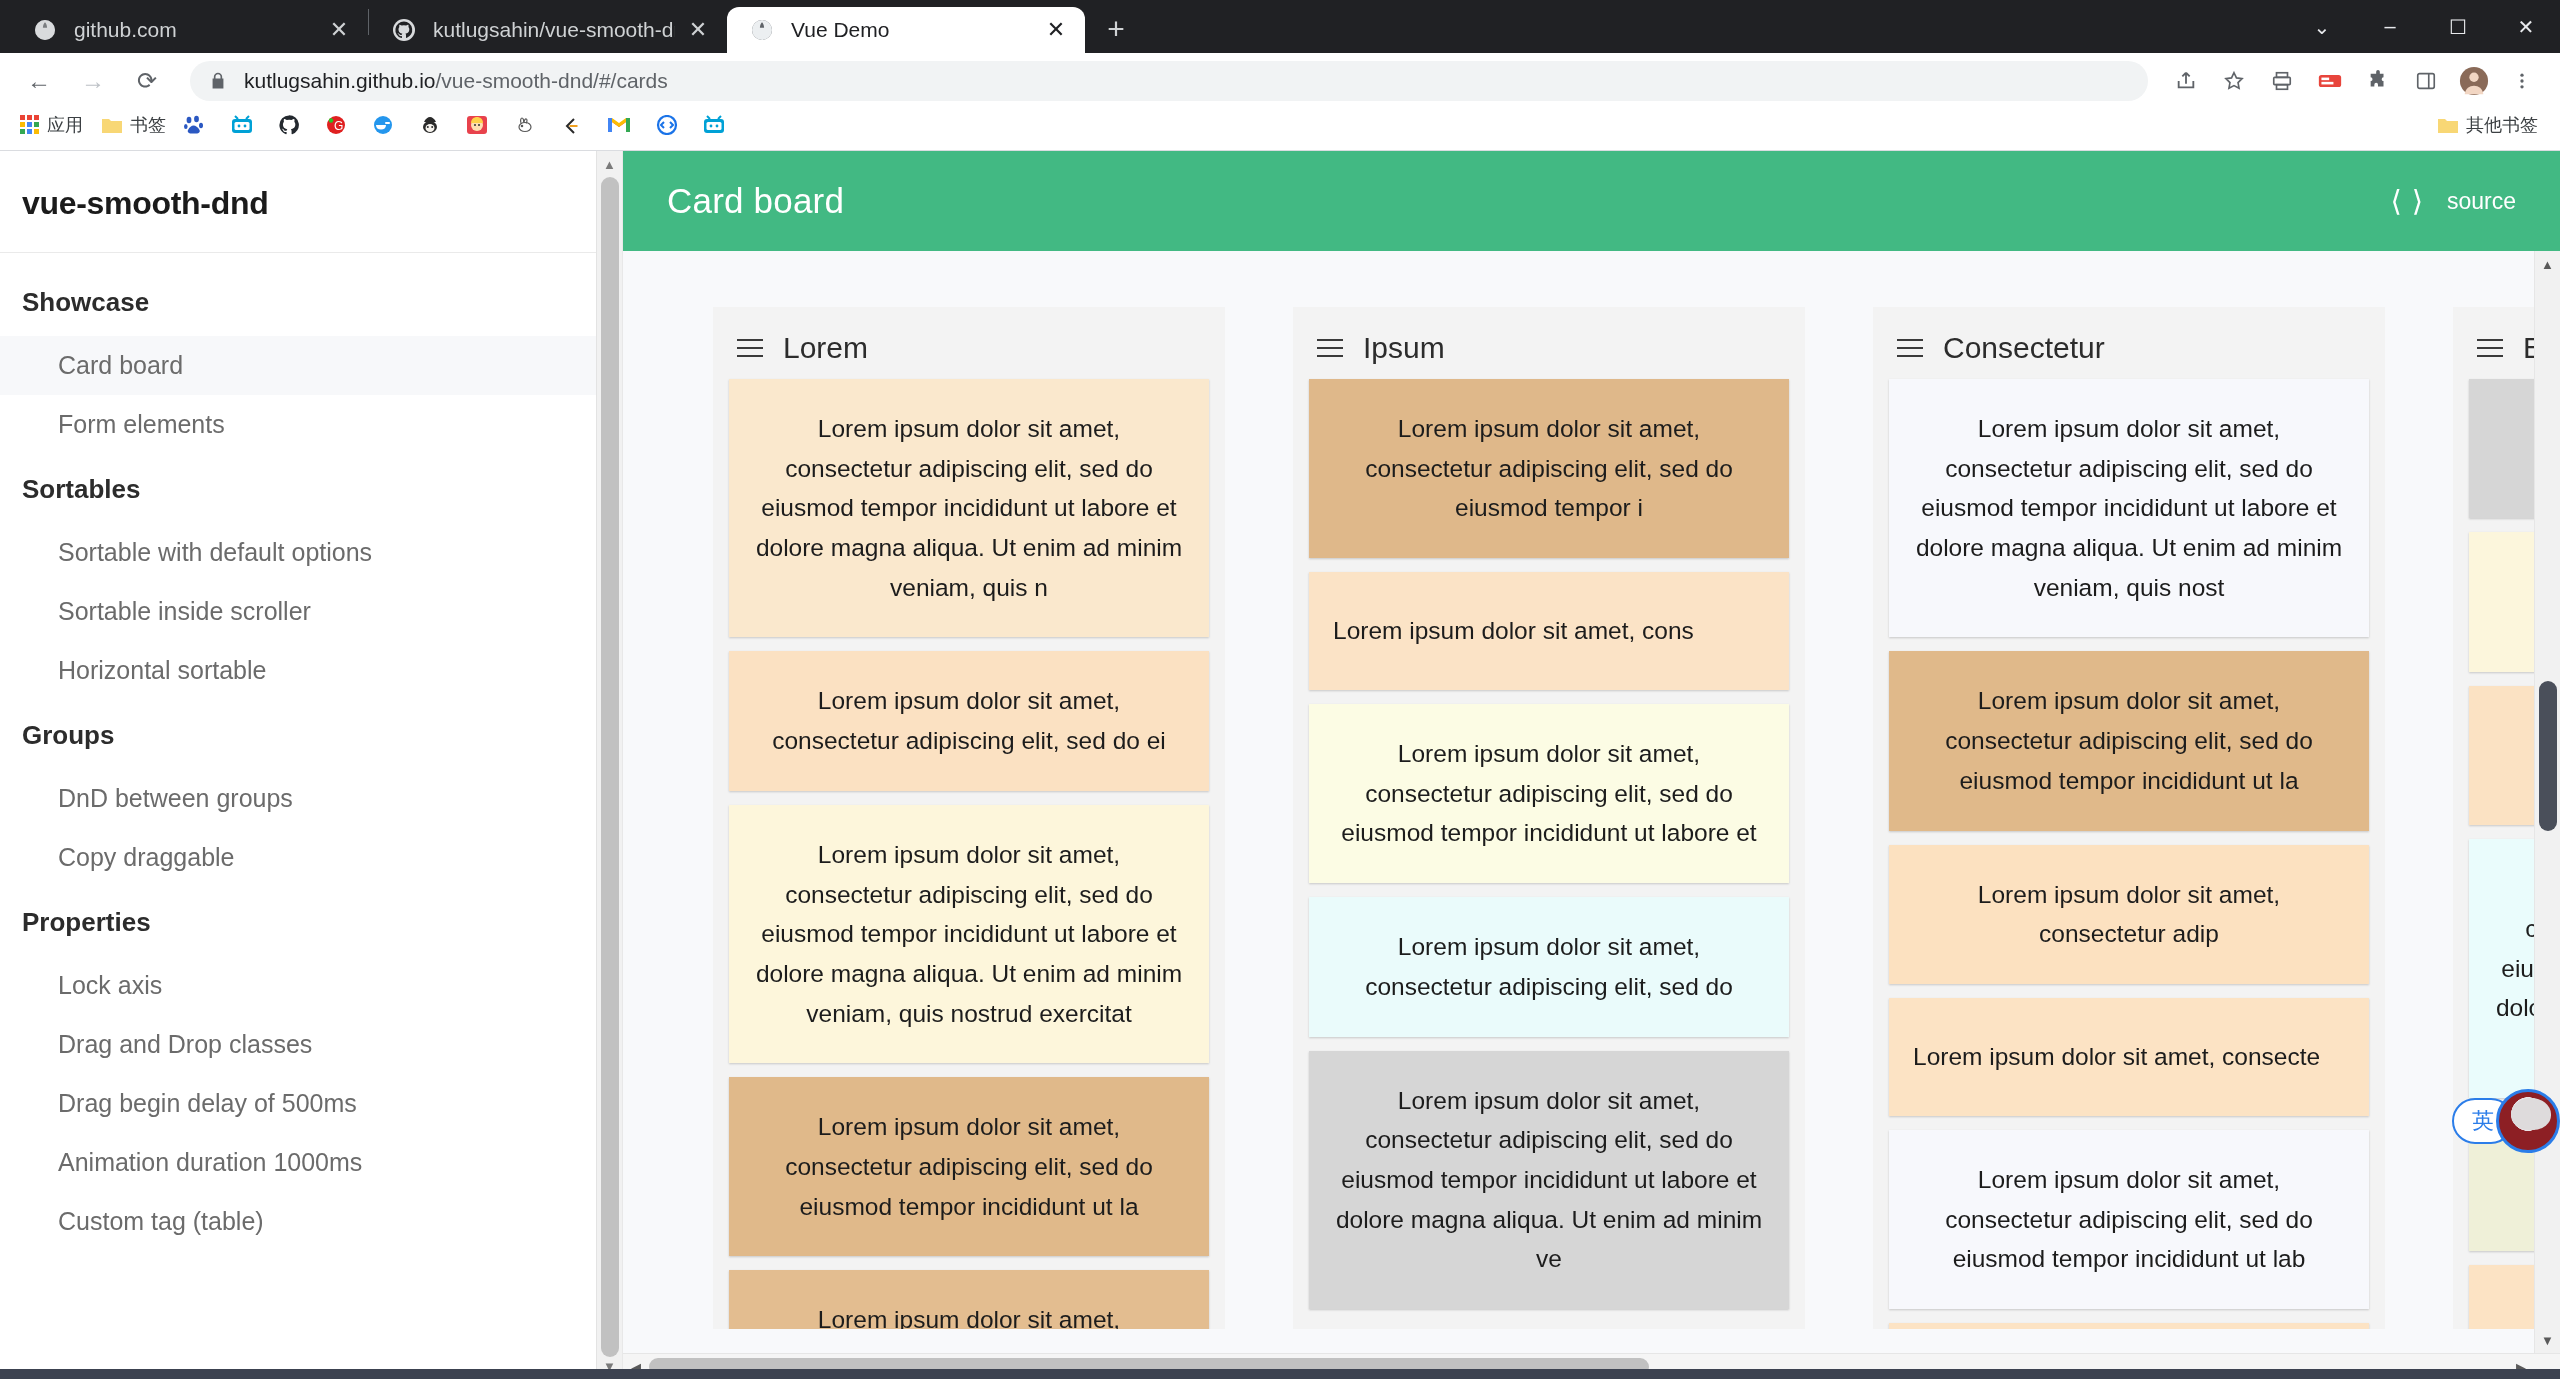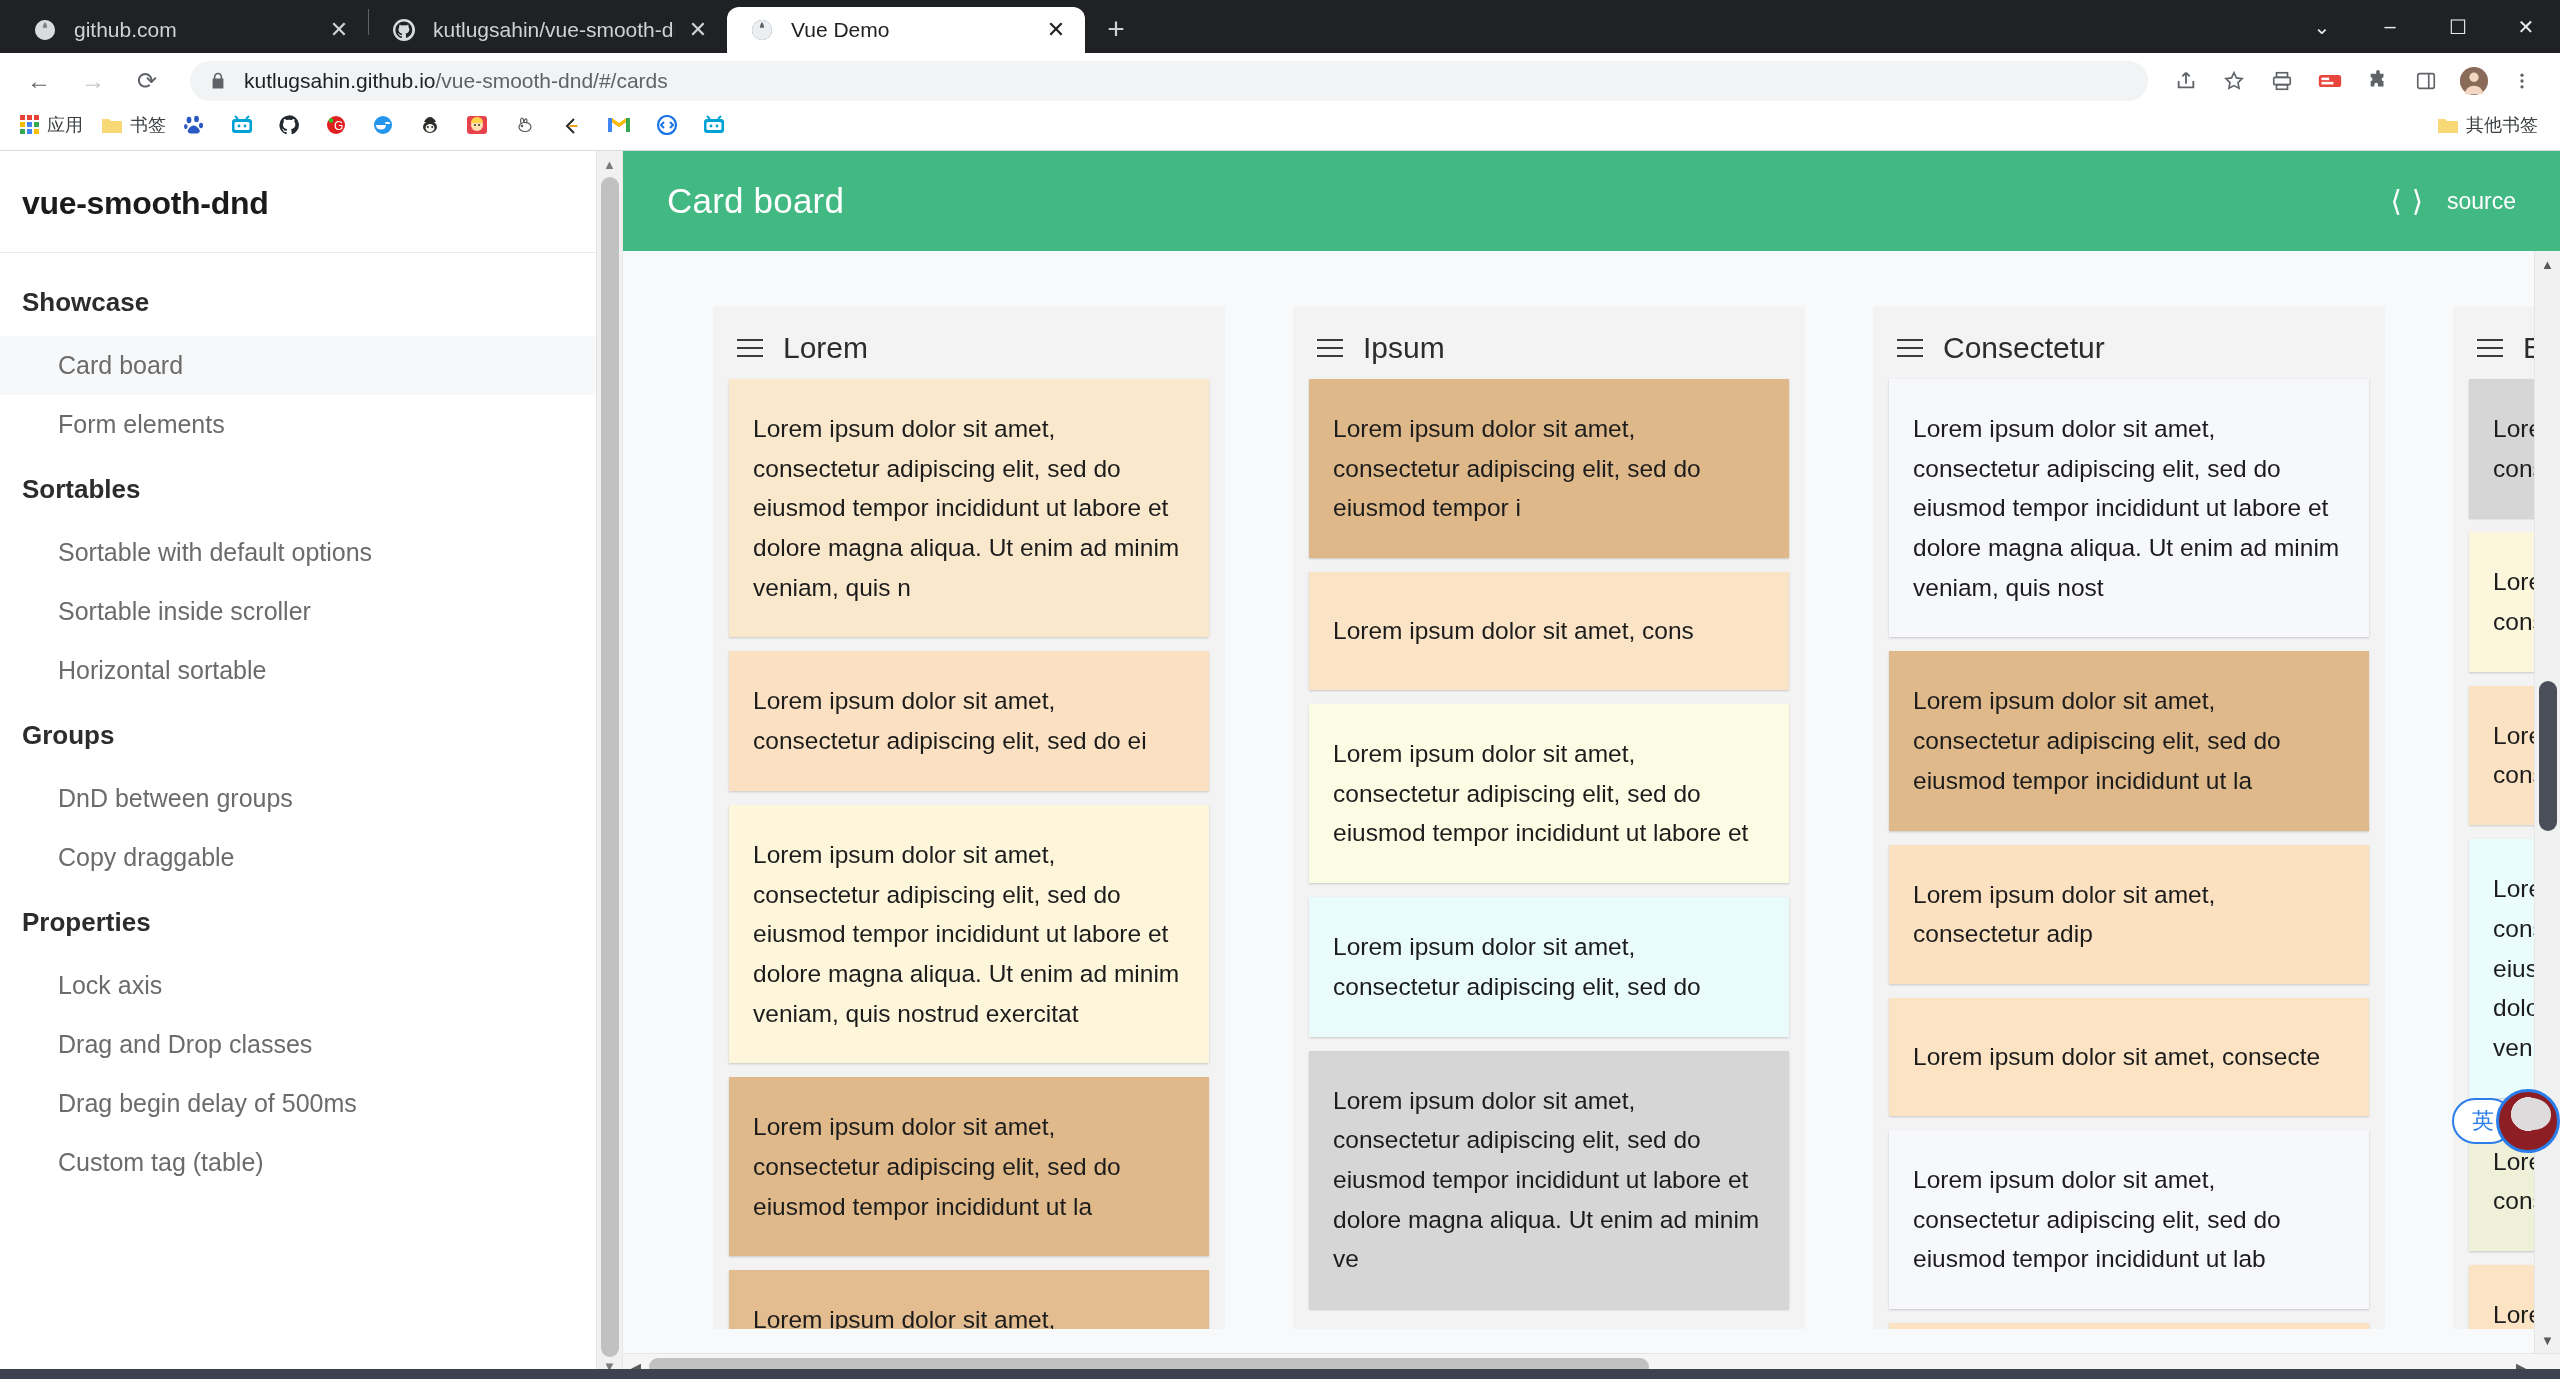--- a/index.html
+++ b/index.html
@@ -148,21 +148,21 @@
   .board-wrap {
     flex: 1 1 auto; background: #f8f9fb; position: relative;
     overflow: hidden; min-height: 0;
   }
   .board {
     display: flex; padding: 56px 0 0 90px; gap: 68px;
     height: 100%; align-items: flex-start;
   }
   .column {
     width: 512px; flex: 0 0 512px; background: #f3f3f3;
-    padding: 16px 16px 10px 16px; max-height: 1022px; overflow: hidden;
+    padding: 16px 16px 10px 16px; max-height: 1022px; overflow: hidden; text-align: center;
   }
   .col-head {
     display: flex; align-items: center; padding: 8px 8px 14px 8px;
   }
   .col-head .hamburger {
     width: 26px; margin-right: 20px; display: flex;
     flex-direction: column; justify-content: center; gap: 6px;
   }
   .col-head .hamburger i { display: block; height: 2px; background: #3a3a3a; }
   .col-title { font-size: 30px; color: #2c2c2c; white-space: nowrap; }
@@ -551,20 +551,21 @@
         <div class="sb-item">Horizontal sortable</div>
 
         <div class="sb-head">Groups</div>
         <div class="sb-item">DnD between groups</div>
         <div class="sb-item">Copy draggable</div>
 
         <div class="sb-head">Properties</div>
         <div class="sb-item">Lock axis</div>
         <div class="sb-item">Drag and Drop classes</div>
         <div class="sb-item">Drag begin delay of 500ms</div>
+        <div class="sb-item">Animation duration 1000ms</div>
         <div class="sb-item">Custom tag (table)</div>
       </div>
 
       <div class="sb-scroll">
         <div class="arrow">▲</div>
         <div class="thumb"></div>
         <div class="arrow bottom">▼</div>
       </div>
     </div>
 

